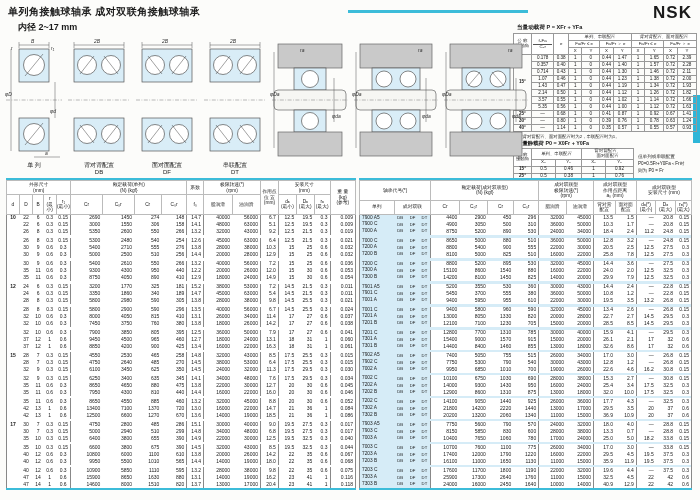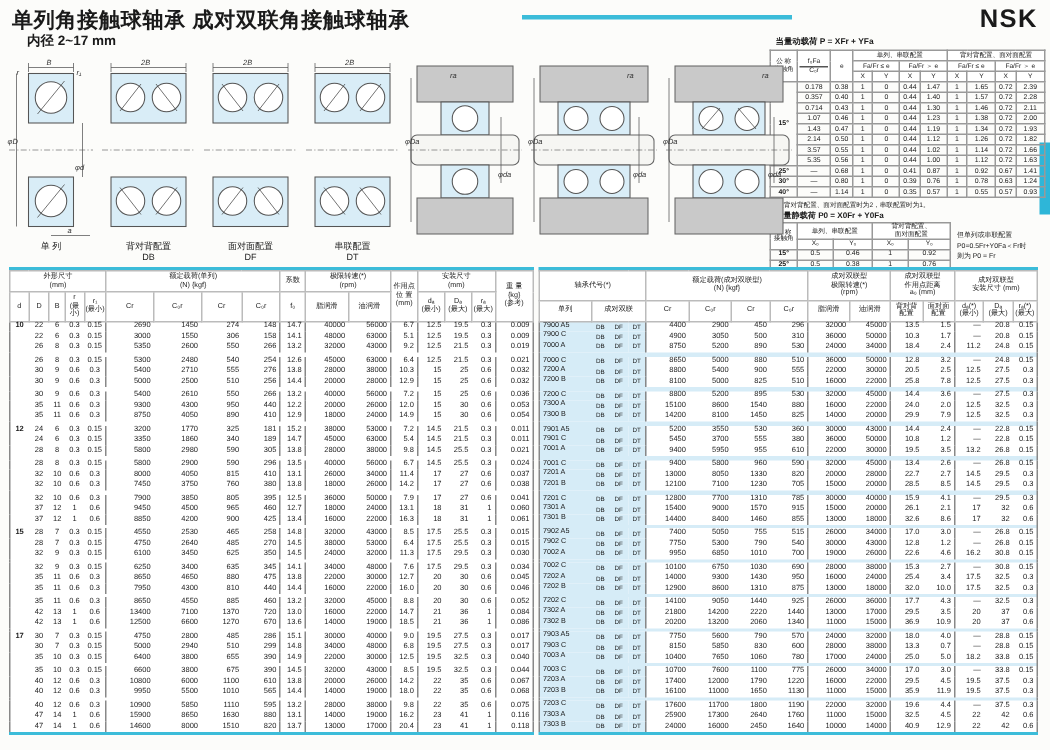--- a/index.html
+++ b/index.html
@@ -1,20 +1,20 @@
 <!DOCTYPE html>
 <html><head>
 <meta charset="utf-8">
 <style>
   html,body{margin:0;padding:0;background:#e8e8e4;}
   #page{position:relative;width:700px;height:500px;background:#fcfcfa;overflow:hidden;
         font-family:"Liberation Sans","DejaVu Sans",sans-serif;color:#1a1a1a;}
   .pre{white-space:pre-line;}
   
-  .title{position:absolute;left:8px;top:5px;font-size:14px;font-weight:bold;letter-spacing:0.5px;}
+  .title{position:absolute;left:8px;top:5px;font-size:10px;font-weight:bold;letter-spacing:0.5px;}
   .subtitle{position:absolute;left:18px;top:21px;font-size:9px;font-weight:bold;}
   .hdr-line{position:absolute;left:348px;top:10px;width:180px;height:3px;background:#3cbcd9;}
   .brand{position:absolute;right:8px;top:3px;font-size:17px;font-weight:900;letter-spacing:1px;}
   .side-tab{position:absolute;right:0;top:95px;width:7px;height:48px;background:#2eb6d8;}
   
   .right-panel{position:absolute;left:513px;top:24px;width:184px;}
   .dyn-title{font-size:5.6px;font-weight:bold;margin:0 0 1px 4px;}
   table{border-collapse:collapse;}
   .dyn,.stat{table-layout:fixed;font-size:4.6px;}
   .dyn{width:184px;}

